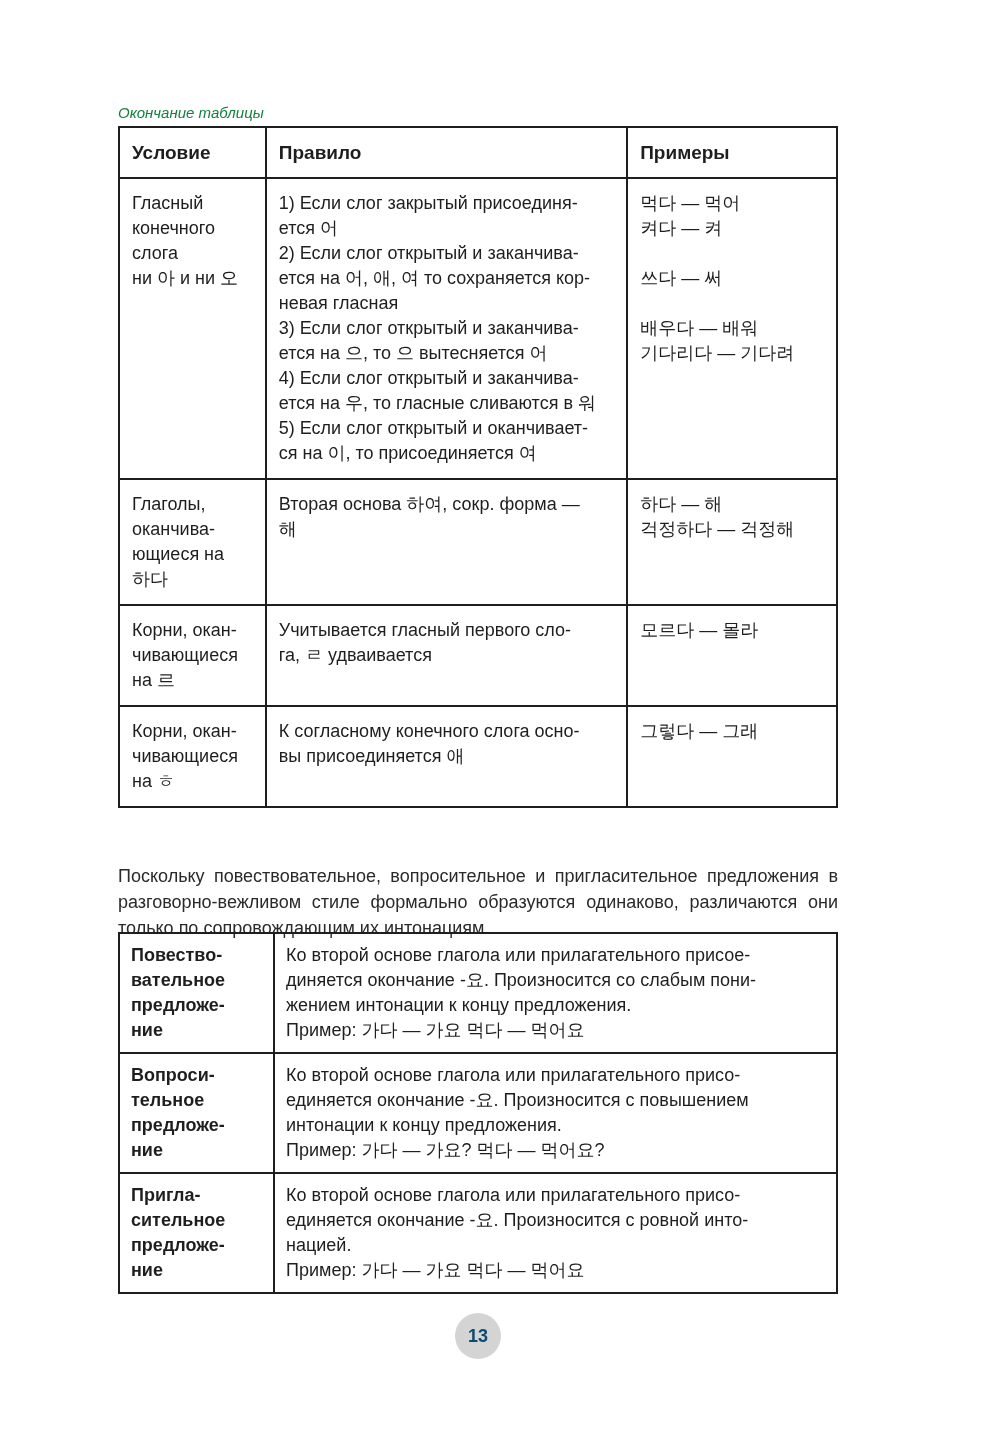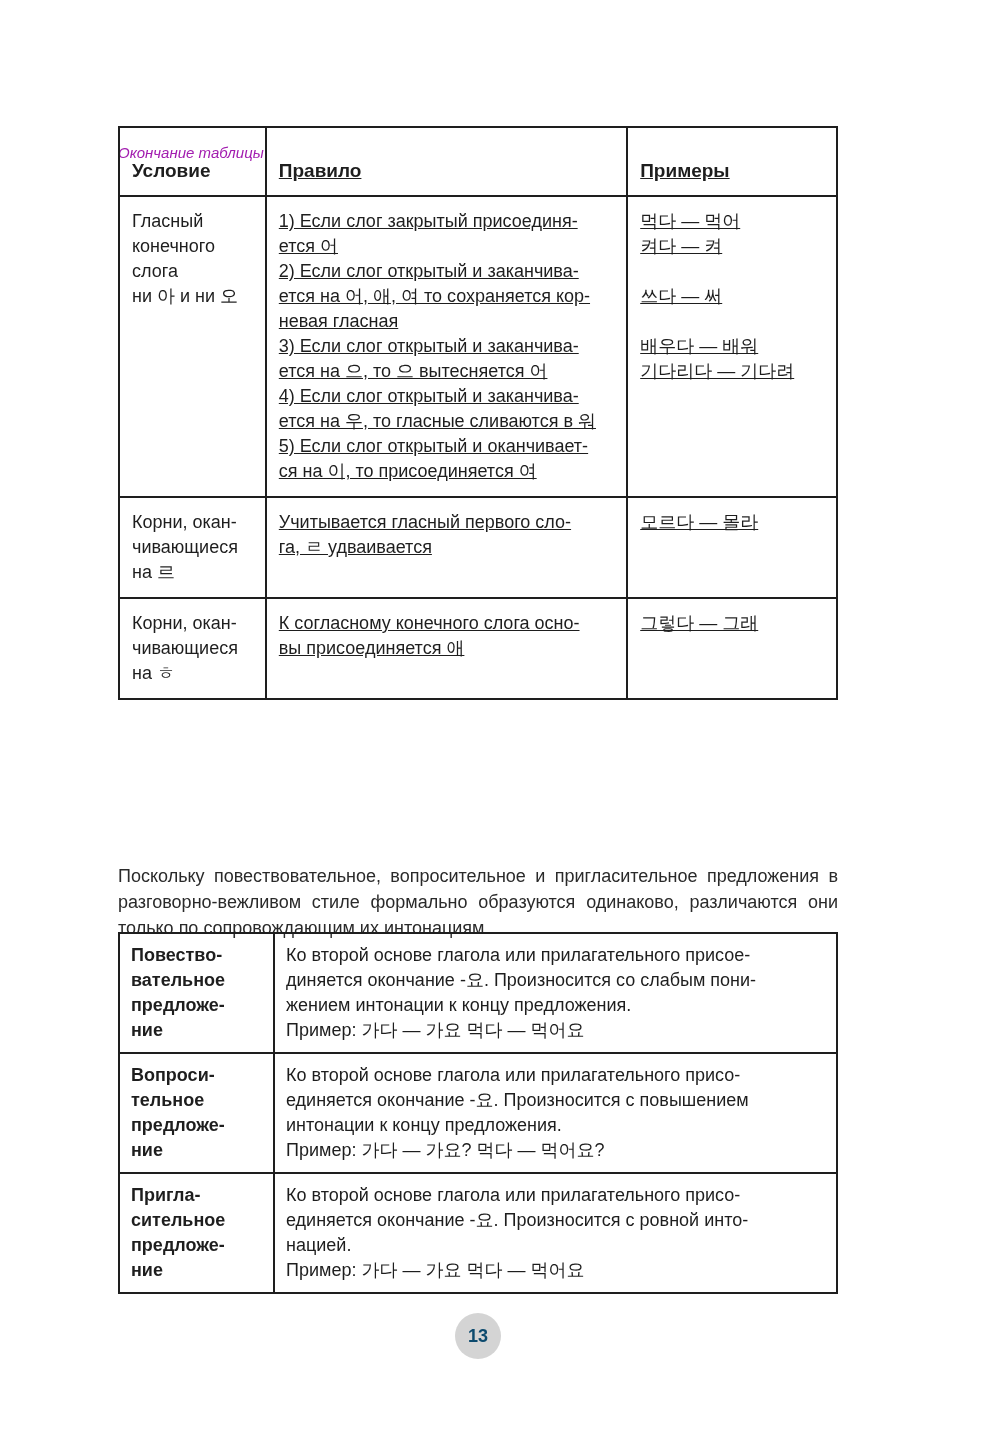--- a/index.html
+++ b/index.html
@@ -1,24 +1,24 @@
 <!DOCTYPE html>
 <html><head>
 <meta charset="utf-8">
 <style>
   html, body { margin: 0; padding: 0; background: #ffffff; }
   body { width: 986px; height: 1447px; position: relative; font-family: "Liberation Sans", "DejaVu Sans", sans-serif; color: #1e1e1e; }
-  .caption { position: absolute; left: 118px; top: 104px; font-style: italic; font-size: 15px; color: #a21caf; font-family: "Liberation Sans", sans-serif; margin-top: 40px; }
+  .caption { position: absolute; left: 118px; top: 104px; font-style: italic; font-size: 15px; color: #15803d; font-family: "Liberation Sans", sans-serif; }
   table { border-collapse: collapse; }
   .t1 { position: absolute; left: 118px; top: 126px; width: 720px; }
   .t1 td, .t1 th { border: 2.5px solid #1e1e1e; vertical-align: top; text-align: left; font-size: 18px; line-height: 25px; padding: 12px 12px 12px 12px; }
-  .t1 th { font-weight: bold; font-size: 19px; padding-top: 30px; padding-bottom: 12px; height: 24px; }
+  .t1 th { font-weight: bold; font-size: 19px; padding-top: 12px; padding-bottom: 12px; height: 24px; }
   .t1 .c1 { width: 121px; }
-  .t1 .c2 { width: 338px; text-decoration: underline; }
-  .t1 .c3 { width: 185px; text-decoration: underline; }
+  .t1 .c2 { width: 338px; }
+  .t1 .c3 { width: 185px; }
   .t1 td.c2 { text-align: justify; }
   .t1 tr.r1 td { height: 273px; }
   .t1 tr.r2 td { height: 100px; }
   .t1 tr.r3 td { height: 74px; }
   .t1 tr.r4 td { height: 74px; }
   .line { display: block; }
   .gap { display: block; height: 25px; }
   .para { position: absolute; left: 118px; top: 845px; width: 720px; font-size: 18px; line-height: 26px; text-align: justify; color: #2a2a2a; }
   .t2 { position: absolute; left: 118px; top: 932px; width: 720px; }
   .t2 td { border: 2.5px solid #1e1e1e; vertical-align: top; font-size: 18px; line-height: 25px; padding: 9px 11px 9px 11px; height: 98px; }
@@ -59,20 +59,36 @@
       <span class="line">ся на 이, то присоединяется 여</span>
     </td>
     <td class="c3">
       <span class="line">먹다 — 먹어</span>
       <span class="line">켜다 — 켜</span>
       <span class="gap"></span>
       <span class="line">쓰다 — 써</span>
       <span class="gap"></span>
       <span class="line">배우다 — 배워</span>
       <span class="line">기다리다 — 기다려</span>
+    </td>
+  </tr>
+  <tr class="r2">
+    <td class="c1">
+      <span class="line">Глаголы,</span>
+      <span class="line">оканчива-</span>
+      <span class="line">ющиеся на</span>
+      <span class="line">하다</span>
+    </td>
+    <td class="c2">
+      <span class="line">Вторая основа 하여, сокр. форма —</span>
+      <span class="line">해</span>
+    </td>
+    <td class="c3">
+      <span class="line">하다 — 해</span>
+      <span class="line">걱정하다 — 걱정해</span>
     </td>
   </tr>
   <tr class="r3">
     <td class="c1">
       <span class="line">Корни, окан-</span>
       <span class="line">чивающиеся</span>
       <span class="line">на 르</span>
     </td>
     <td class="c2">
       <span class="line">Учитывается гласный первого сло-</span>

